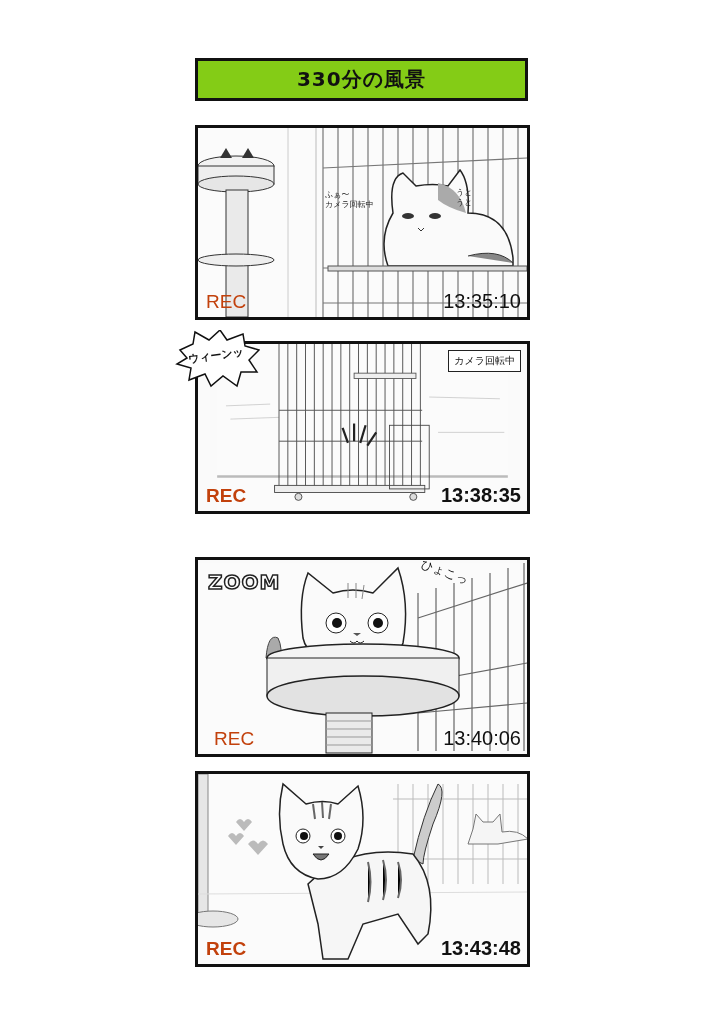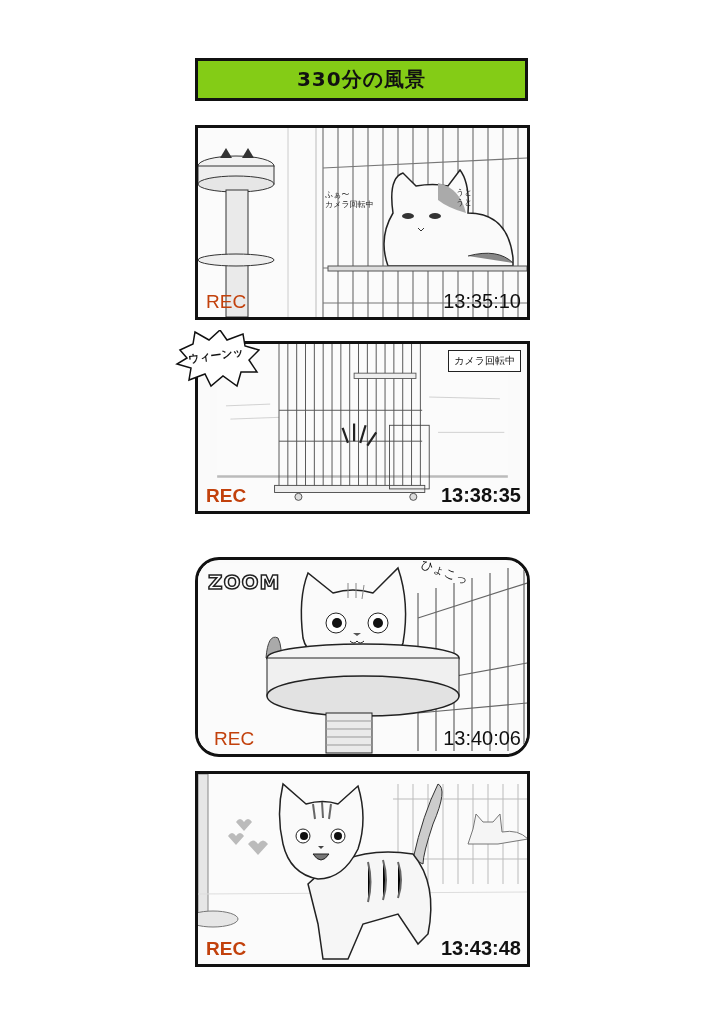--- a/index.html
+++ b/index.html
@@ -121,21 +121,21 @@
   </svg>
   <div class="status-box">カメラ回転中</div>
   <span class="rec bold">REC</span>
   <span class="time bold">13:38:35</span>
 </div>
 <svg class="sfx-burst" viewBox="0 0 85 58">
   <polygon points="5,20 18,14 20,2 34,10 45,0 52,10 68,4 70,16 84,20 74,30 82,42 66,42 62,56 48,46 36,56 30,44 14,50 16,38 2,34 12,28" fill="#fff" stroke="#111" stroke-width="1.5"></polygon>
 </svg>
 <div class="sfx-text">ウィーンッ</div>
 
-<div class="panel" style="top:557px;height:200px;border-radius:24px;">
+<div class="panel" style="top:557px;height:200px;">
   <svg viewBox="0 0 329 188">
     <rect width="329" height="188" fill="#fbfbfb"></rect>
     <g stroke="#666" stroke-width="1.2">
       <line x1="220" y1="30" x2="220" y2="188"></line>
         <line x1="238" y1="25" x2="238" y2="188"></line>
         <line x1="256" y1="20" x2="256" y2="188"></line>
       <line x1="274" y1="15" x2="274" y2="188"></line>
         <line x1="292" y1="10" x2="292" y2="188"></line>
         <line x1="310" y1="5" x2="310" y2="188"></line>
         <line x1="326" y1="0" x2="326" y2="188"></line>

